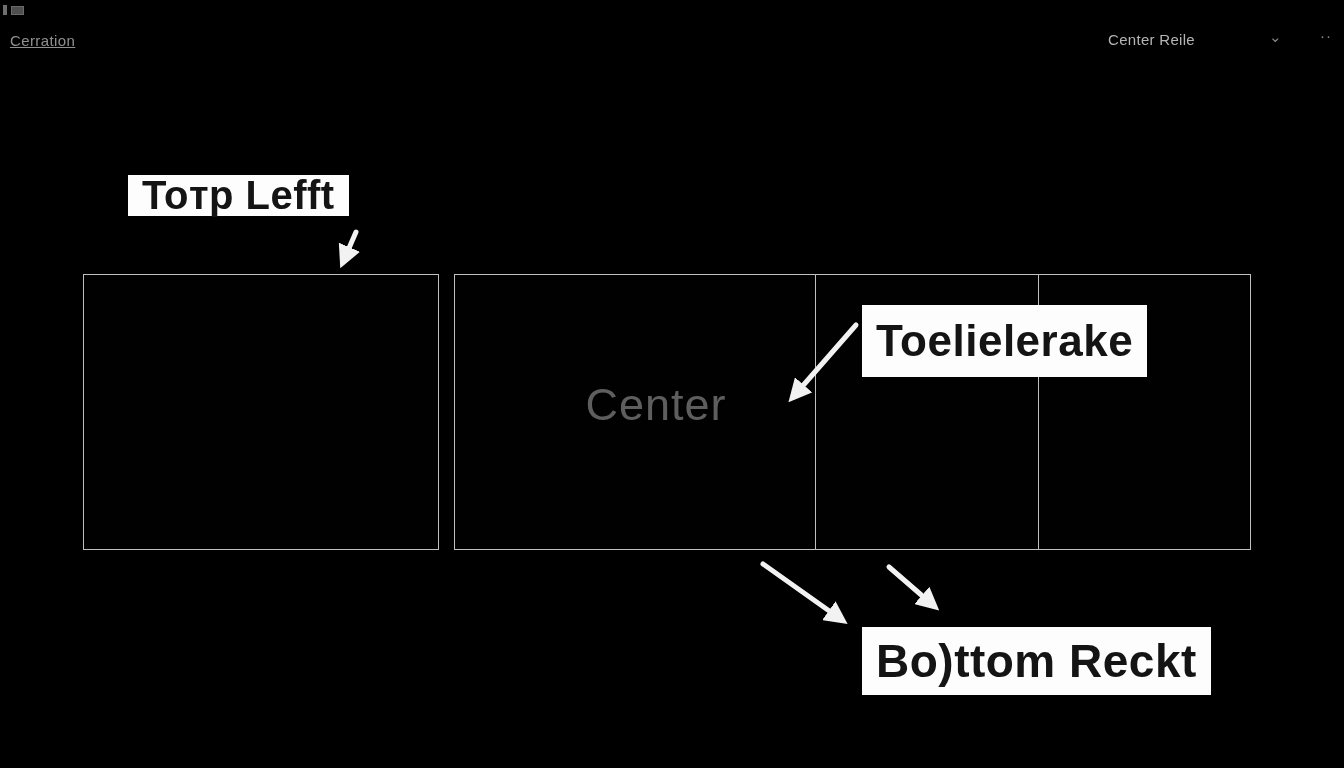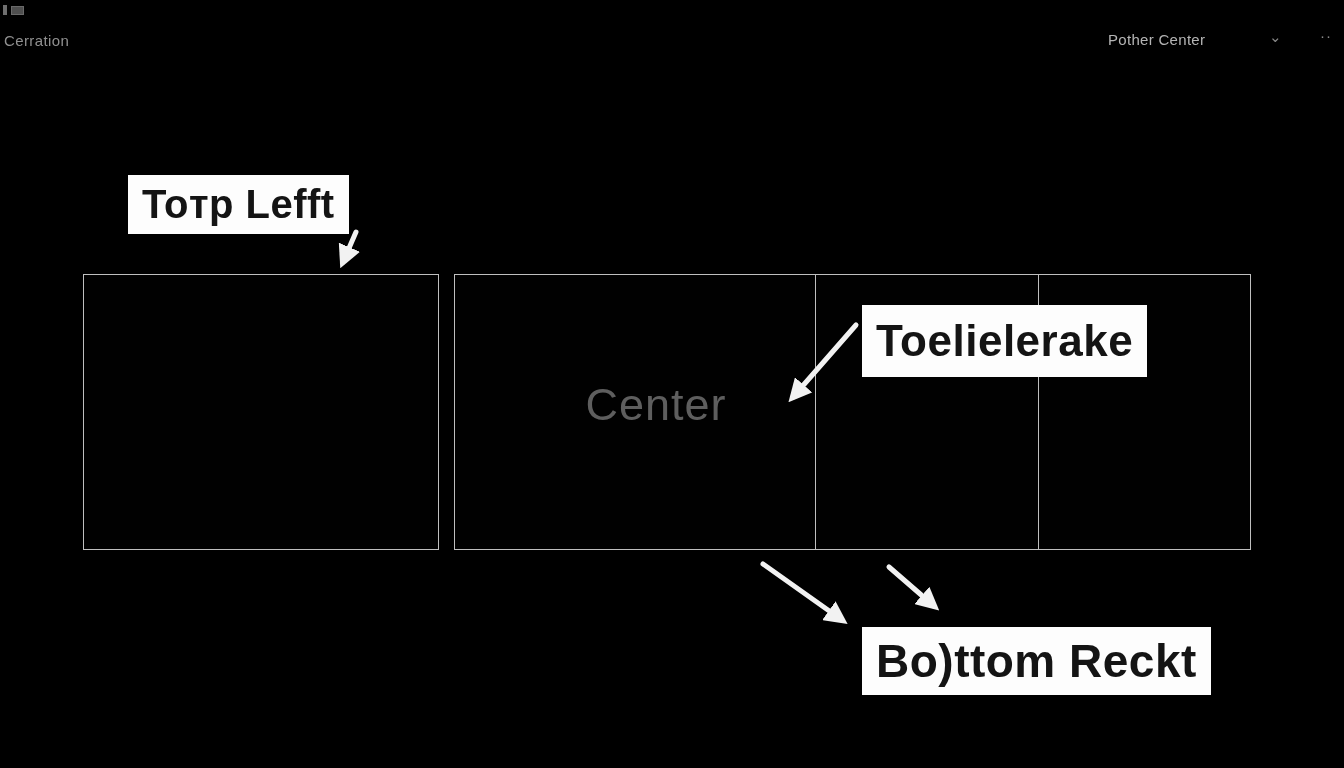--- a/index.html
+++ b/index.html
@@ -10,23 +10,24 @@
     position:relative; overflow:hidden;
     -webkit-font-smoothing:antialiased;
   }
 
   
   .app-icon { position:absolute; left:3px; top:5px; display:flex; align-items:flex-end; gap:4px; }
   .app-icon .tick  { width:4px;  height:10px; background:var(--icon-dim,#6e6e6e); }
   .app-icon .block { width:13px; height:9px;  background:#4f4f4f; border:1px solid #6a6a6a; box-sizing:border-box; }
 
   .app-title {
-    position:absolute; left:4px; top:32px;
+    position:absolute; left:10px; top:32px;
     font-size:15px; color:var(--header-left-text,#8f8f8f);
     letter-spacing:0.4px;
+    text-decoration:underline;
   }
 
   .header-dropdown {
     position:absolute; left:1108px; top:31px;
     display:flex; align-items:center;
     color:var(--header-right-text,#b5b5b5);
     font-size:15px; letter-spacing:0.3px;
     cursor:default;
   }
   .chevron {
@@ -66,21 +67,21 @@
   .callout {
     position:absolute;
     background:var(--label-bg,#fdfdfd);
     color:var(--label-text,#141414);
     display:flex; align-items:center;
     padding:0 14px;
     font-weight:600; white-space:nowrap;
     letter-spacing:0.5px;
     z-index:5;
   }
-  #callout-top-left     { left:128px; top:175px; height:59px; font-size:40px; }
+  #callout-top-left     { left:128px; top:175px; height:41px; font-size:40px; }
   #callout-right        { left:862px; top:305px; height:72px; font-size:44px; }
   #callout-bottom-right { left:862px; top:627px; height:68px; font-size:46px; }
 
   
   #arrows {
     position:absolute; left:0; top:0; width:1344px; height:768px;
     pointer-events:none; z-index:6;
   }
   .arrow { stroke:var(--arrow,#f2f2f2); stroke-width:5; stroke-linecap:round; fill:none; }
   .arrowhead { fill:var(--arrow,#f2f2f2); }
@@ -89,21 +90,21 @@
 <body>
 
 <div class="app-icon">
   <span class="tick"></span>
   <span class="block"></span>
 </div>
 
 <div class="app-title">Cerration</div>
 
 <div class="header-dropdown">
-  <span>Pother Center</span>
+  <span>Center Reile</span>
 </div>
 <div class="chevron">⌄</div>
 <div class="more-btn">··</div>
 
 <div class="frame" id="frame-left"></div>
 
 <div class="frame" id="frame-center">
   <div class="center-text">Center</div>
 </div>
 

